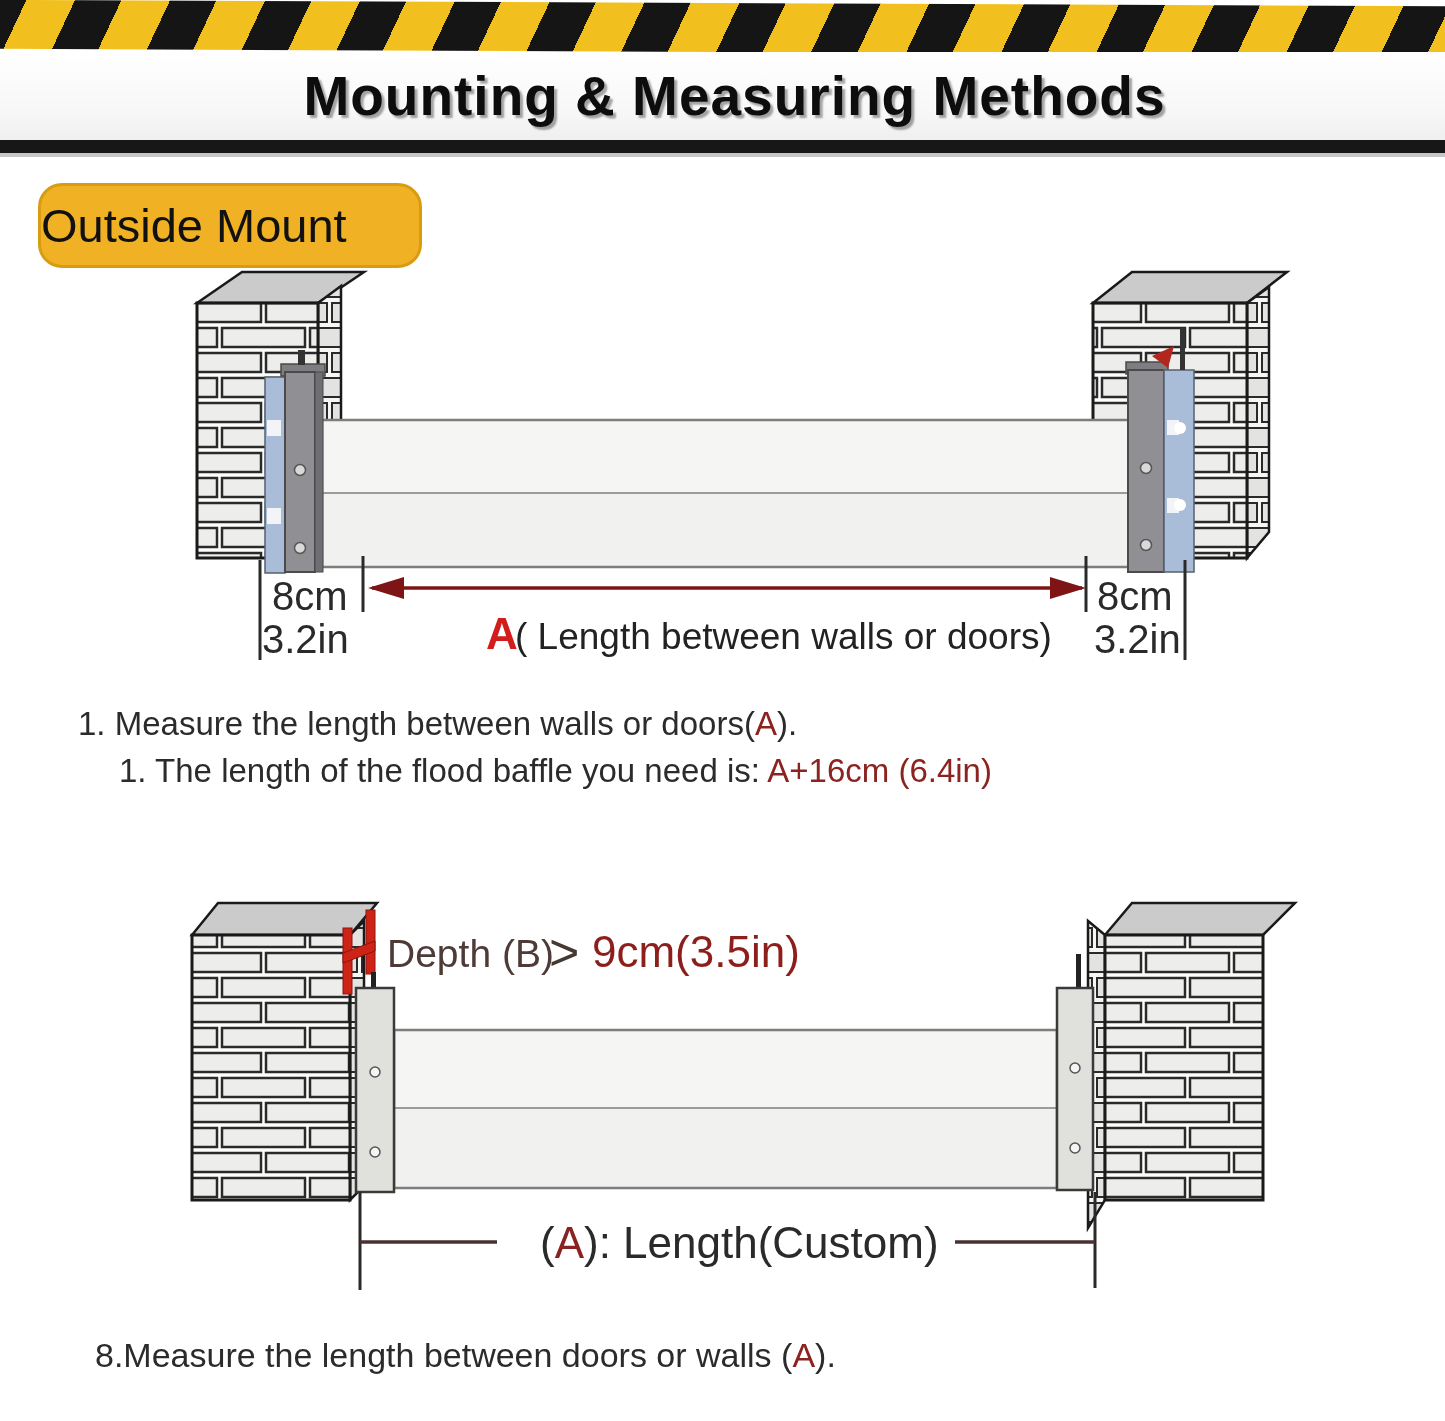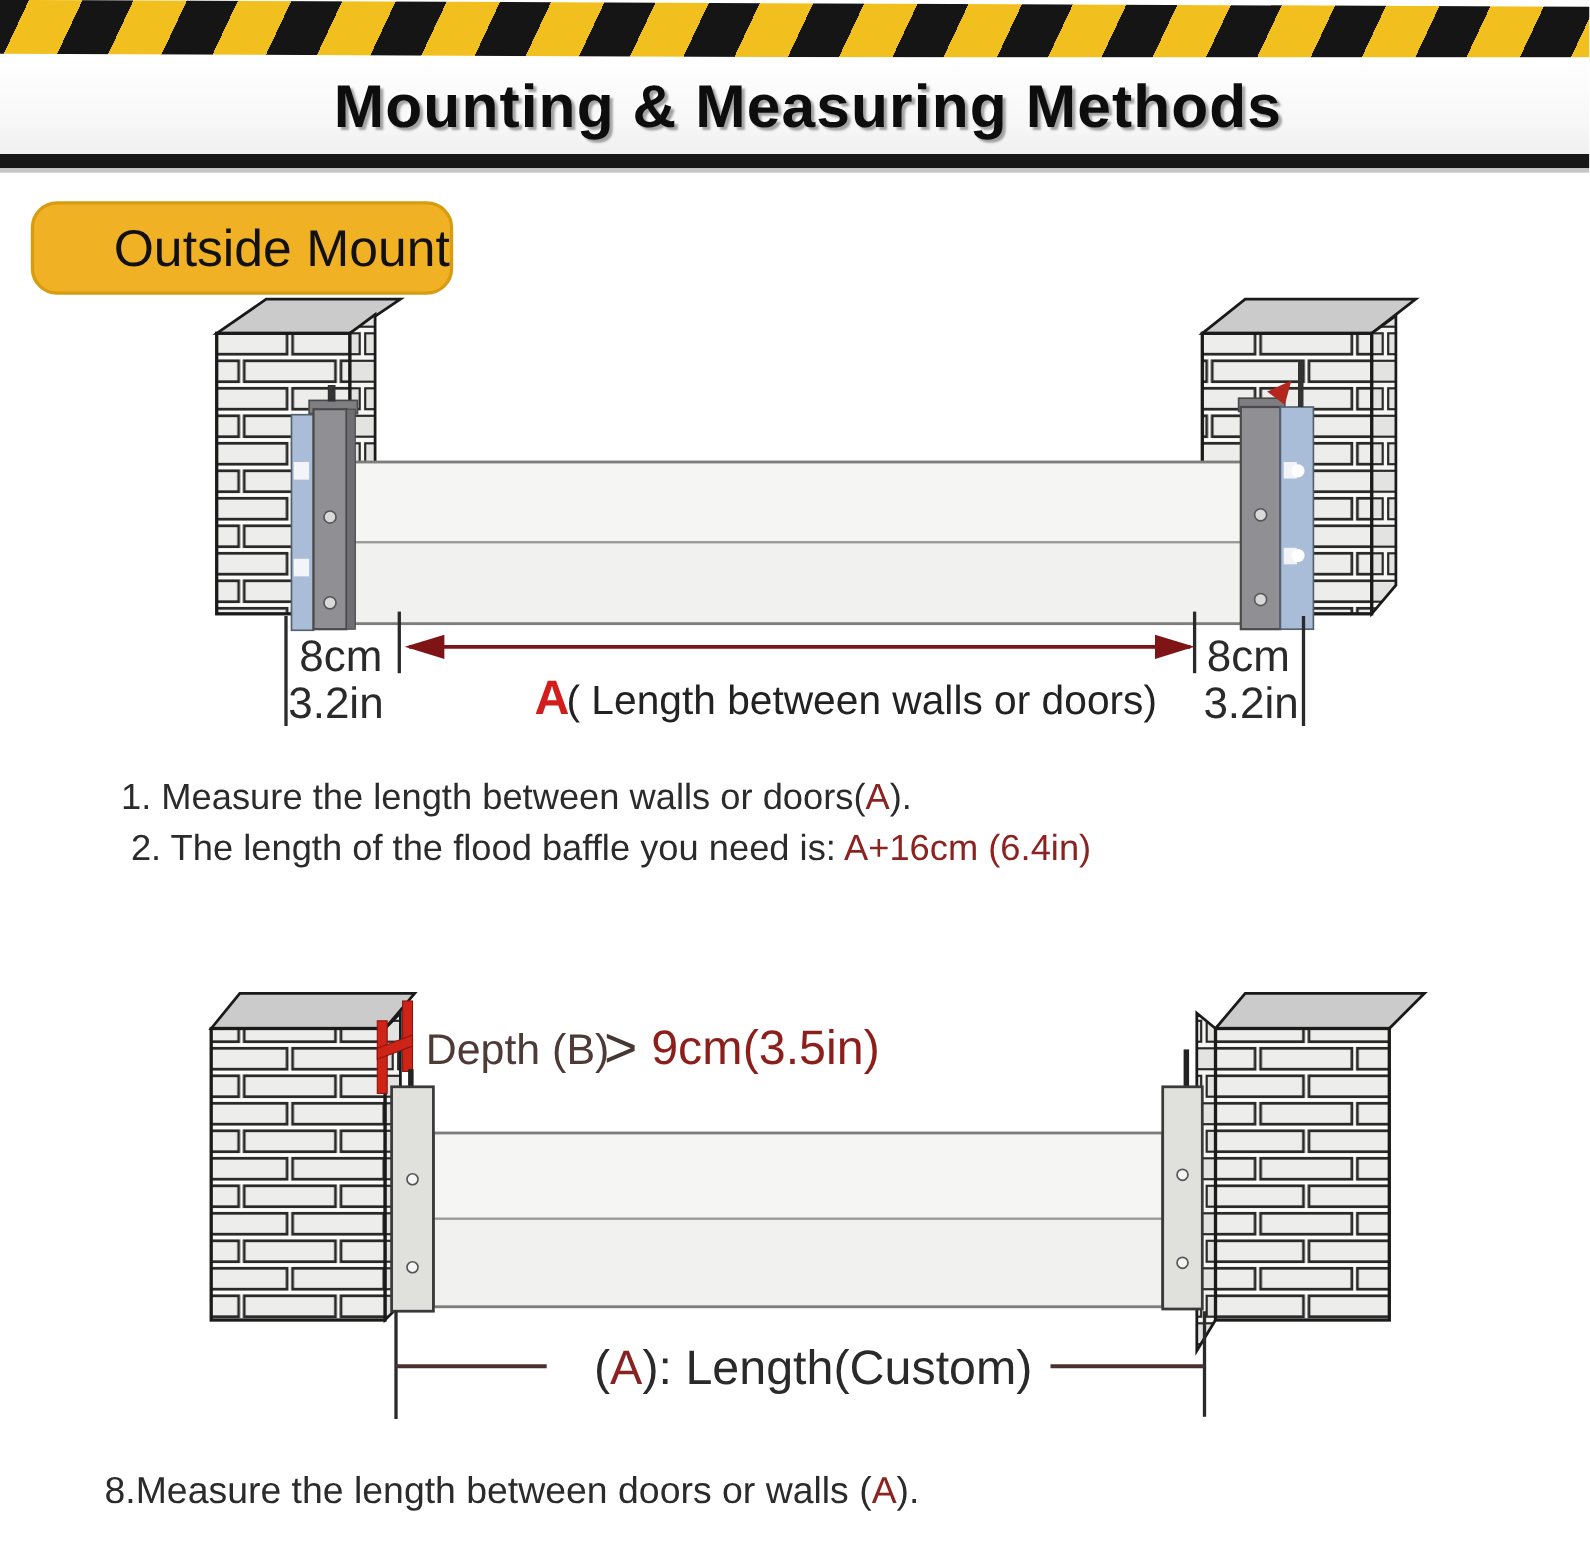--- a/index.html
+++ b/index.html
@@ -13,35 +13,35 @@
   .title-band{position:absolute;top:52px;left:0;right:0;height:88px;
         background:linear-gradient(180deg,#ffffff 0%,#f7f7f7 70%,#efefef 100%);padding-left:24px;}
   .title{width:100%;text-align:center;line-height:88px;font-size:55px;font-weight:700;
         color:#0d0d0d;letter-spacing:1px;
         text-shadow:3px 3px 2px rgba(0,0,0,0.35), -1px -1px 0 rgba(255,255,255,0.8);}
   .black-bar{position:absolute;top:140px;left:0;right:0;height:13px;background:#171717;}
   .gray-bar{position:absolute;top:153px;left:0;right:0;height:4px;background:#c6c6c6;}
 
   
   .badge{position:absolute;background:#F0B125;border:3px solid #d89c10;border-radius:24px;
-        color:#111;text-align:right;font-size:47px;}
+        color:#111;text-align:left;font-size:47px;margin-left:10px;}
   .badge-outside{left:28px;top:183px;width:378px;height:79px;line-height:79px;}
   .badge-inside{left:28px;top:810px;width:360px;height:77px;line-height:77px;}
 
   
   .diagram{position:absolute;left:0;width:1445px;display:block;}
   .diagram-outside{top:270px;height:420px;}
   .diagram-inside{top:900px;height:400px;}
   .diagram text{font-family:"Liberation Sans",sans-serif;}
 
   
   .steps{position:absolute;font-size:33px;color:#2b2b2b;}
   .steps .em{color:#8B2420;}
   .steps-outside{left:0;top:700px;line-height:47px;}
-  .steps-outside .step1{margin-left:110px;}
+  .steps-outside .step1{margin-left:78px;}
   .steps-outside .step2{margin-left:119px;}
   .steps-inside{left:60px;top:1286px;width:1335px;font-size:34px;line-height:46px;
         white-space:pre-line;}
   .steps-inside .step1{margin-left:35px;margin-bottom:12px;}
 </style>
 </head>
 <body>
 
 <div class="page">
 
@@ -134,21 +134,21 @@
     <text x="272" y="610" font-size="40" fill="#2a2a2a">8cm</text>
     <text x="262" y="653" font-size="40" fill="#2a2a2a">3.2in</text>
     <text x="1097" y="610" font-size="40" fill="#2a2a2a">8cm</text>
     <text x="1094" y="653" font-size="40" fill="#2a2a2a">3.2in</text>
     <text x="486" y="649" font-size="44" font-weight="bold" fill="#D31C1C">A</text>
     <text x="515" y="649" font-size="37" fill="#222">( Length between walls or doors)</text>
   </svg>
 
   <div class="steps steps-outside">
     <div class="step1"><span>1. Measure the length between walls or doors(</span><span class="em">A</span><span>).</span></div>
-    <div class="step2"><span>2. The length of the flood baffle you need is: </span><span class="em">A+16cm (6.4in)</span><span></span></div>
+    <div class="step2"><span>1. The length of the flood baffle you need is: </span><span class="em">A+16cm (6.4in)</span><span></span></div>
   </div>
 
 
   <svg class="diagram diagram-inside" viewBox="0 900 1445 400" width="1445" height="400">
     <defs>
       <pattern id="brickI" width="88" height="50" patternUnits="userSpaceOnUse">
         <rect width="88" height="50" fill="#fdfdfc"></rect>
         <g fill="#ededeb" stroke="#2a2a2a" stroke-width="2.5">
           <rect x="2" y="3" width="83" height="19"></rect>
           <rect x="-42" y="28" width="83" height="19"></rect>

